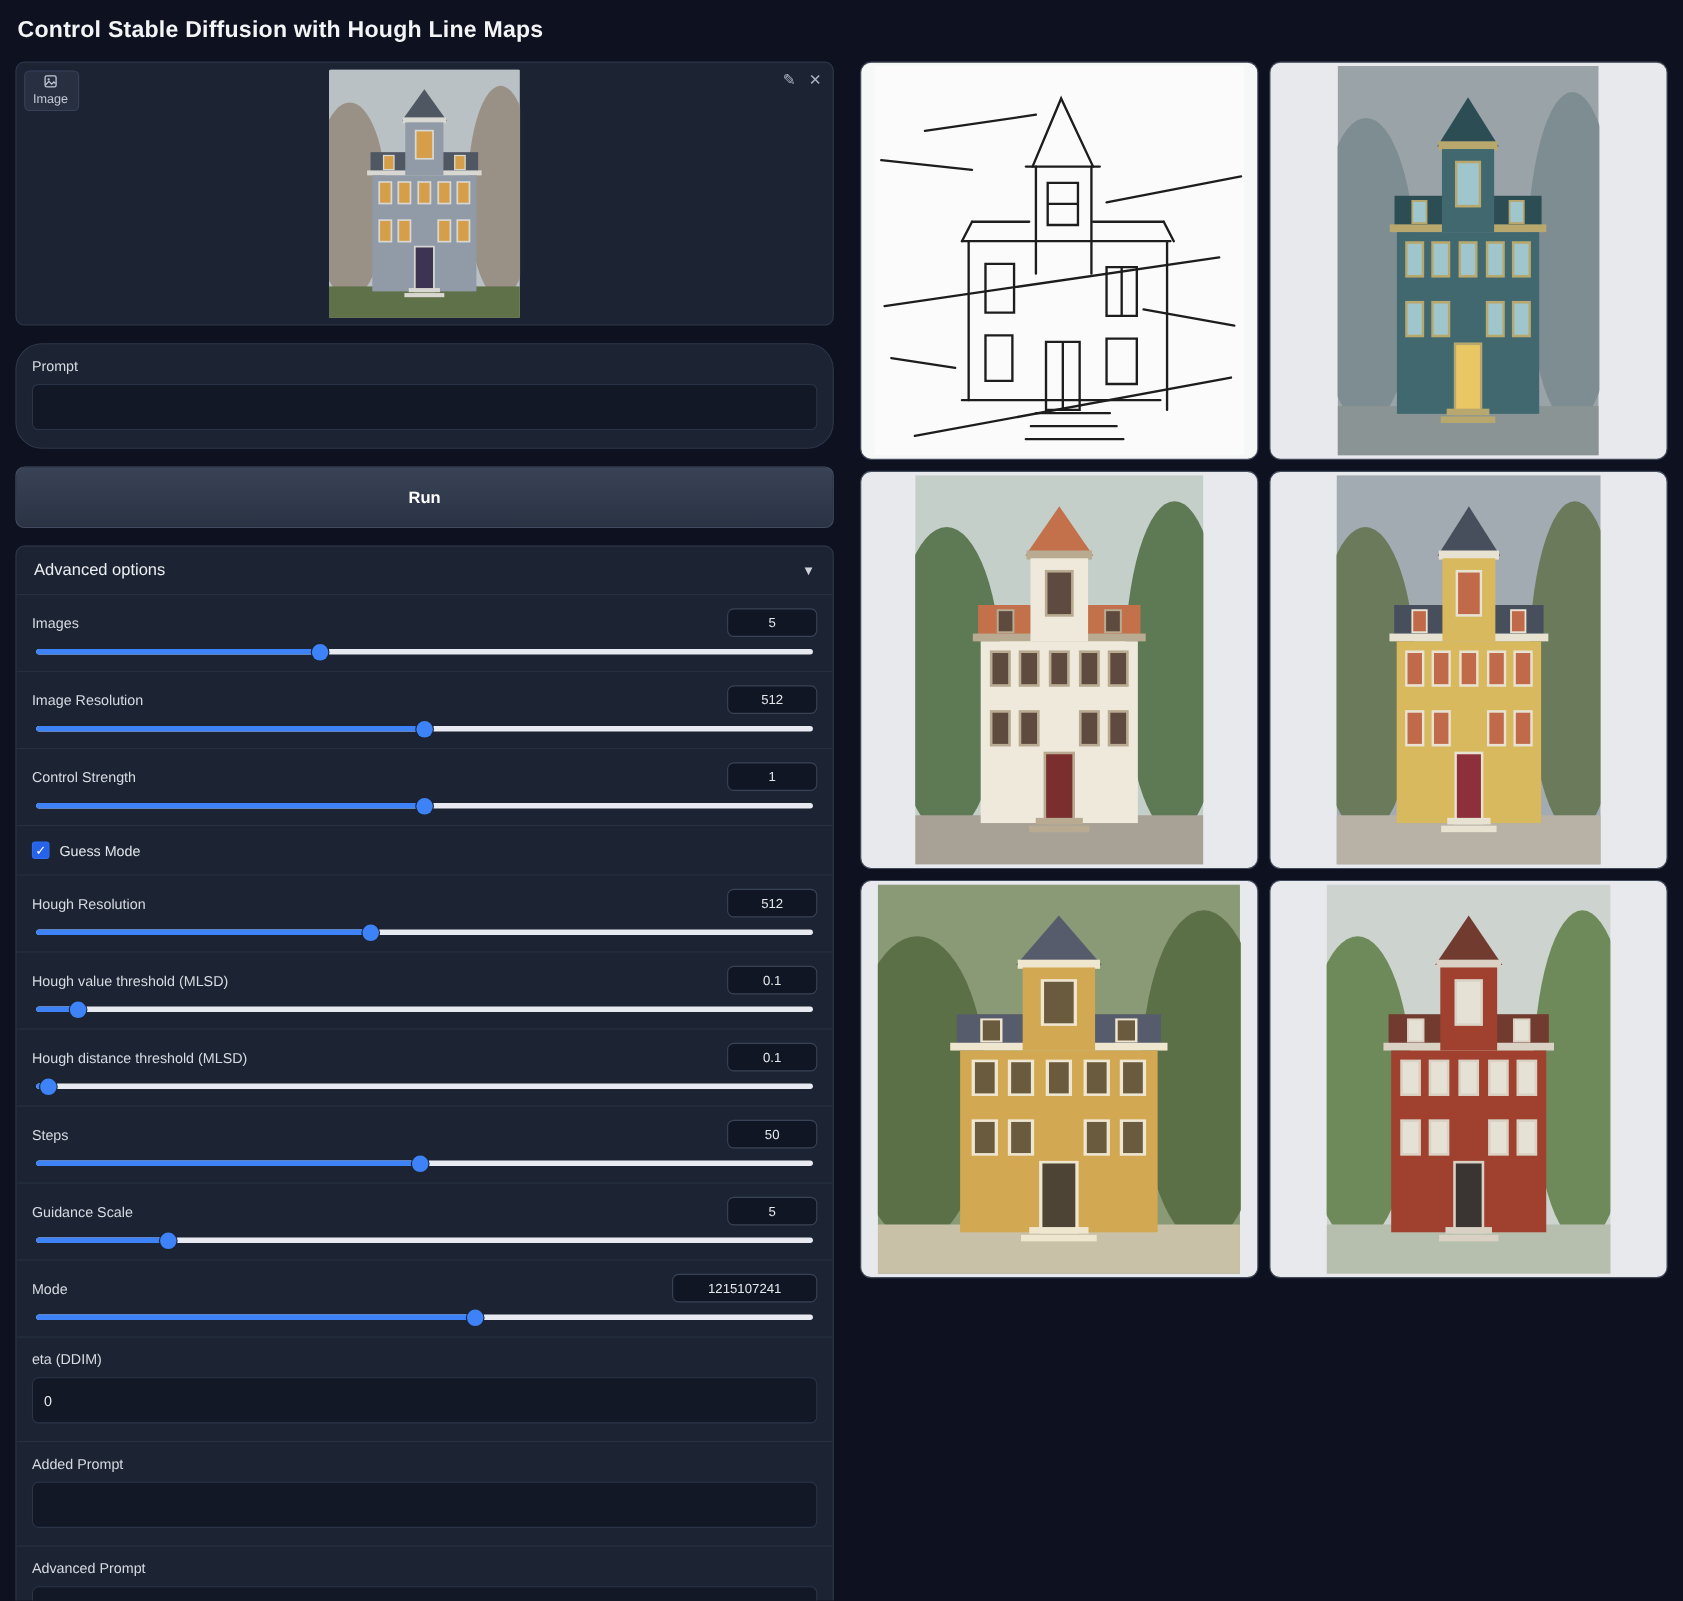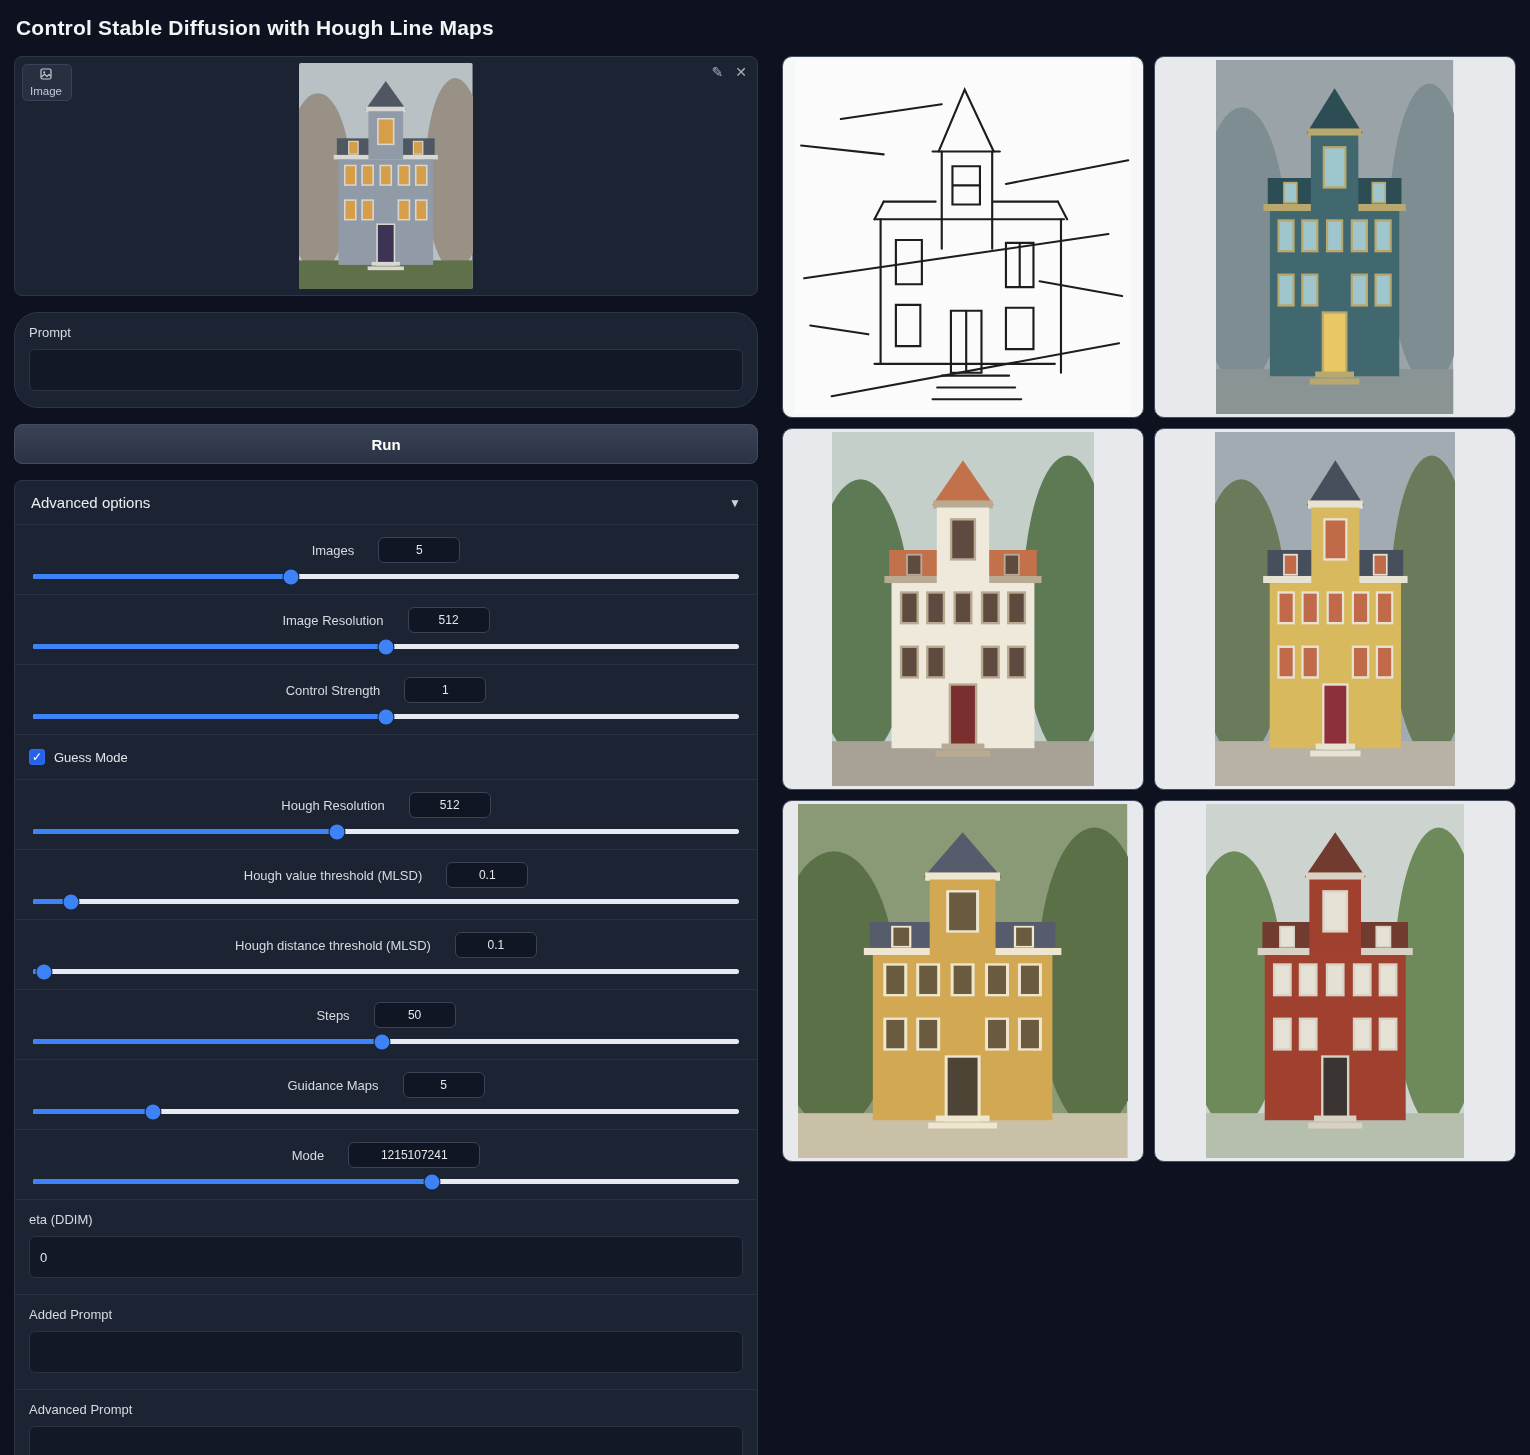--- a/index.html
+++ b/index.html
@@ -47,37 +47,37 @@
   .field-label { font-size: 13px; color: #d6dae1; margin-bottom: 9px; display: block; }
   .text-input {
     width: 100%; height: 42px;
     background: #121826; border: 1px solid #2b3446; border-radius: 6px;
     color: #e5e7eb; font-size: 13px; padding: 0 10px;
     font-family: "Liberation Sans", sans-serif; outline: none;
   }
 
   
   .run-btn {
-    width: 100%; height: 40px;
+    width: 100%; height: 56px;
     background: linear-gradient(180deg, #3a4356, #2a3344);
     border: 1px solid #434c60; border-radius: 8px;
     color: #ffffff; font-size: 15px; font-weight: 600;
     font-family: "Liberation Sans", sans-serif; cursor: pointer;
   }
 
   
   .adv-header {
     display: flex; justify-content: space-between; align-items: center;
     padding: 13px 16px; cursor: pointer;
   }
   .adv-title { font-size: 15px; color: #eceef2; }
   .adv-arrow { font-size: 12px; color: #cdd2db; }
 
   .srow { padding: 12px 14px 15px; border-top: 1px solid #27303f; }
-  .srow-head { display: flex; justify-content: center; align-items: center; margin-bottom: 11px; gap: 24px; }
+  .srow-head { display: flex; justify-content: space-between; align-items: center; margin-bottom: 11px; gap: 24px; }
   .slabel { font-size: 13px; color: #d6dae1; }
   .sval {
     min-width: 82px; height: 26px; line-height: 24px;
     background: #101624; border: 1px solid #3a4355; border-radius: 6px;
     font-size: 12px; color: #e5e7eb; text-align: center; padding: 0 10px;
   }
   .sval.wide { min-width: 132px; }
   .track { position: relative; height: 5px; background: #e7eaf0; border-radius: 3px; margin: 0 4px; }
   .fill { position: absolute; left: 0; top: 0; bottom: 0; background: #3d82f6; border-radius: 3px; }
   .knob {
@@ -243,21 +243,21 @@
          <span class="slabel">Steps</span>
          <span class="sval">50</span>
        </div>
        <div class="track">
          <div class="fill" style="width: 49.5%;"></div>
          <div class="knob" style="left: 49.5%;"></div>
        </div>
             </div>
             <div class="srow">
               <div class="srow-head">
-         <span class="slabel">Guidance Maps</span>
+         <span class="slabel">Guidance Scale</span>
          <span class="sval">5</span>
        </div>
        <div class="track">
          <div class="fill" style="width: 17%;"></div>
          <div class="knob" style="left: 17%;"></div>
        </div>
             </div>
             <div class="srow">
               <div class="srow-head">
          <span class="slabel">Mode</span>

